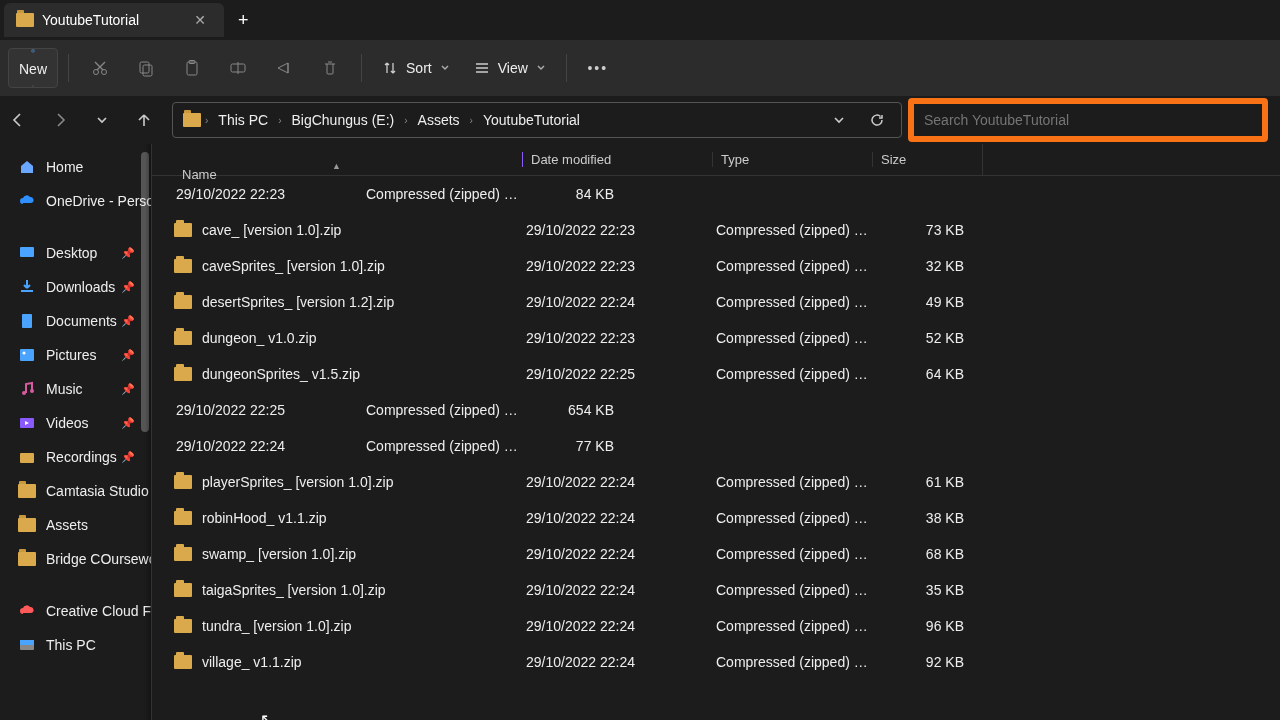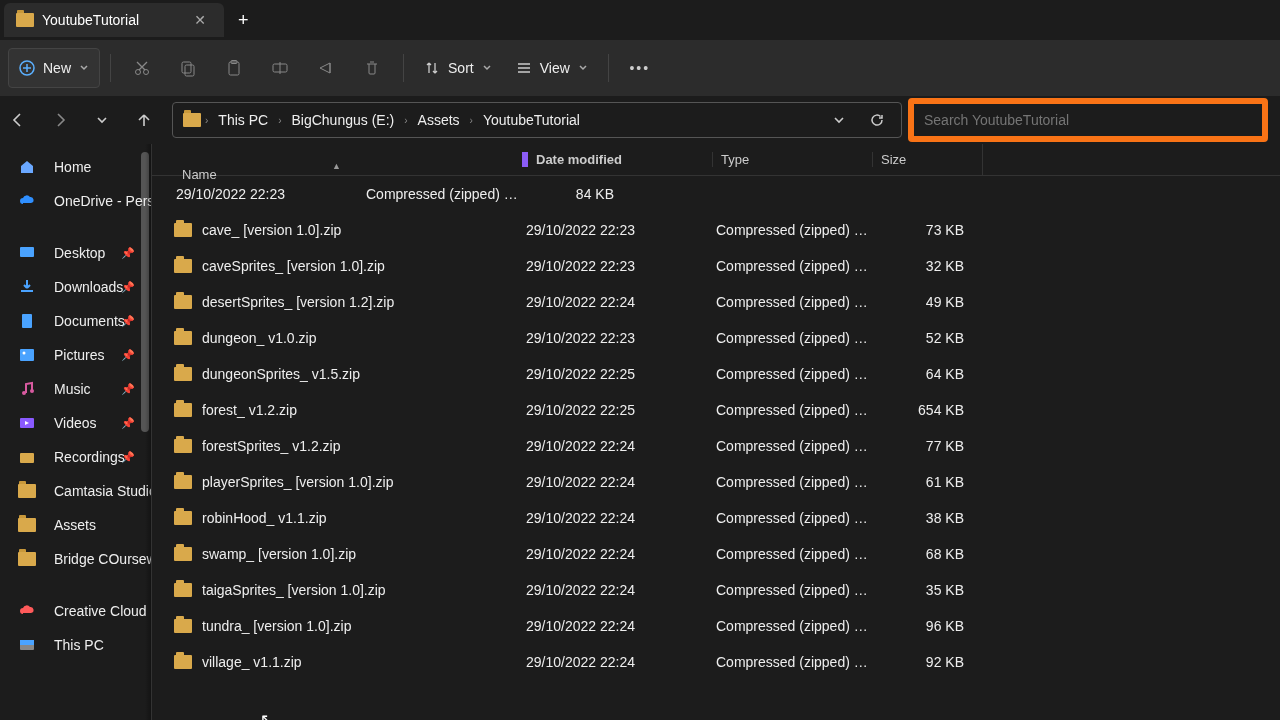--- a/index.html
+++ b/index.html
@@ -9,53 +9,53 @@
 .tab-bar { display: flex; align-items: center; height: 40px; background: #1c1c1c; padding-left: 4px; }
 .tab { display: flex; align-items: center; background: #2c2c2c; height: 34px; padding: 0 12px; border-radius: 6px 6px 0 0; gap: 8px; min-width: 220px; }
 .tab .tab-title { flex: 1; }
 .tab .close { color: #aaa; padding: 2px 6px; }
 .add-tab { padding: 0 14px; color: #fff; font-size: 18px; }
 
 
 .toolbar { display: flex; align-items: center; height: 56px; background: #2c2c2c; padding: 0 8px; gap: 4px; }
 .tbtn { display: flex; align-items: center; justify-content: center; width: 42px; height: 40px; color: #aaa; border-radius: 4px; }
 .tbtn.wide { width: auto; padding: 0 10px; gap: 8px; color: #eee; }
-.tbtn.new { border: 1px solid #444; background: #333; }
+.tbtn.new { border: 1px solid #444; background: #333; flex-direction: column; }
 .tbtn svg { stroke: #888; fill: none; }
 .divider-v { width: 1px; height: 28px; background: #444; margin: 0 6px; }
 
 
 .addr-row { display: flex; align-items: center; height: 48px; padding: 0 6px 0 0; gap: 6px; background: #1c1c1c; }
 .nav-btn { width: 36px; height: 36px; display: flex; align-items: center; justify-content: center; color: #ccc; }
 .addr-bar { flex: 1; display: flex; align-items: center; height: 36px; border: 1px solid #555; border-radius: 4px; padding: 0 6px; gap: 4px; background: #1c1c1c; margin-left: 4px; }
 .addr-bar .crumb { color: #eee; padding: 4px 6px; }
 .addr-bar .sep { color: #888; font-size: 10px; }
 .addr-actions { margin-left: auto; display: flex; gap: 2px; }
 .search-box { width: 360px; height: 36px; border: 6px solid #f97316; border-radius: 4px; display: flex; align-items: center; padding: 16px 10px; gap: 8px; color: #888; margin-right: 6px; }
 .search-box input { background: transparent; border: none; color: #ccc; outline: none; flex: 1; font-size: 14px; }
 
 
 .main { display: flex; height: calc(720px - 40px - 56px - 48px); }
 
 
 .sidebar { width: 152px; background: #1c1c1c; border-right: 1px solid #333; padding: 6px 0; position: relative; }
 .sidebar::after { content: ""; position: absolute; right: 0; top: 0; bottom: 0; width: 6px; background: linear-gradient(to right, transparent, rgba(0,0,0,0.3)); }
 .scrollbar { position: absolute; right: 2px; top: 8px; width: 8px; height: 280px; background: #555; border-radius: 4px; }
-.side-item { display: flex; align-items: center; height: 34px; padding: 0 8px 0 18px; gap: 18px; color: #eee; white-space: nowrap; overflow: hidden; position: relative; }
+.side-item { display: flex; align-items: center; height: 34px; padding: 0 8px 0 18px; gap: 10px; color: #eee; white-space: nowrap; overflow: hidden; position: relative; }
 .side-item.top { padding-left: 18px; }
 .side-item .pin { position: absolute; right: 16px; color: #888; font-size: 11px; }
 .side-group-gap { height: 18px; }
 .side-icon { width: 18px; height: 18px; flex-shrink: 0; }
 
 
 .files { flex: 1; background: #1c1c1c; overflow: hidden; }
 .headers { display: flex; height: 32px; align-items: center; border-bottom: 1px solid #333; color: #ccc; font-size: 13px; padding-left: 20px; }
 .col-name { width: 350px; padding-left: 10px; position: relative; margin-top: 30px; }
 .col-name .sort-ind { position: absolute; left: 160px; top: -6px; font-size: 9px; color: #999; }
-.col-date { width: 190px; border-left: 6px solid #8b5cf6; padding-left: 8px; font-weight: bold; }
+.col-date { width: 190px; border-left: 1px solid #8b5cf6; padding-left: 8px; }
 .col-type { width: 160px; border-left: 1px solid #333; padding-left: 8px; }
 .col-size { width: 110px; border-left: 1px solid #333; padding-left: 8px; }
 .col-end { border-left: 1px solid #333; height: 100%; }
 .row { display: flex; height: 36px; align-items: center; padding-left: 20px; color: #eee; }
 .row .c-name { width: 350px; display: flex; align-items: center; gap: 10px; padding-left: 2px; }
 .row .c-date { width: 190px; padding-left: 4px; }
 .row .c-type { width: 160px; padding-left: 4px; white-space: nowrap; overflow: hidden; text-overflow: ellipsis; }
 .row .c-size { width: 110px; text-align: right; padding-right: 18px; }
 .zip-icon { width: 18px; height: 14px; background: #d9a94b; border-radius: 1px; position: relative; }
 .zip-icon::before { content: ""; position: absolute; left: 2px; top: -3px; width: 8px; height: 3px; background: #d9a94b; border-radius: 1px 1px 0 0; }
@@ -363,33 +363,25 @@
         <div class="row">
        <div class="c-name">
             <span class="zip-icon"></span>
             <span>dungeonSprites_ v1.5.zip</span>
           </div>
        <div class="c-date">29/10/2022 22:25</div>
        <div class="c-type">Compressed (zipped) Fo...</div>
        <div class="c-size">64 KB</div>
      </div>
         <div class="row">
-       <div class="c-name">
-            <span class="zip-icon"></span>
-            <span>forest_ v1.2.zip</span>
-          </div>
        <div class="c-date">29/10/2022 22:25</div>
        <div class="c-type">Compressed (zipped) Fo...</div>
        <div class="c-size">654 KB</div>
      </div>
         <div class="row">
-       <div class="c-name">
-            <span class="zip-icon"></span>
-            <span>forestSprites_ v1.2.zip</span>
-          </div>
        <div class="c-date">29/10/2022 22:24</div>
        <div class="c-type">Compressed (zipped) Fo...</div>
        <div class="c-size">77 KB</div>
      </div>
         <div class="row">
        <div class="c-name">
             <span class="zip-icon"></span>
             <span>playerSprites_ [version 1.0].zip</span>
           </div>
        <div class="c-date">29/10/2022 22:24</div>

